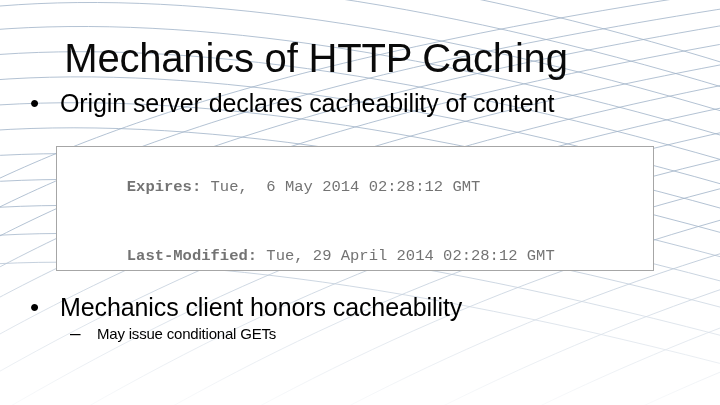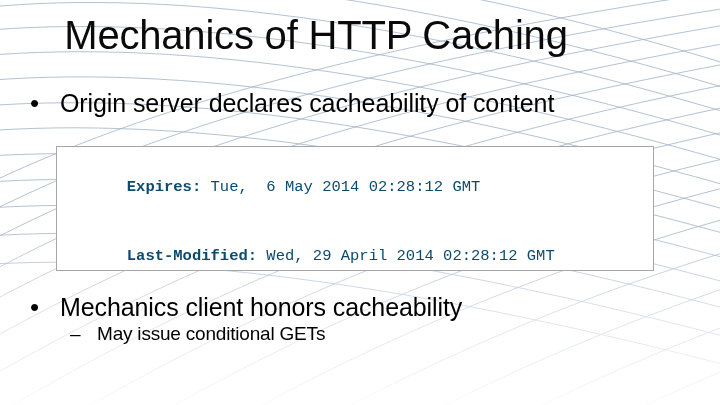--- a/index.html
+++ b/index.html
@@ -22,21 +22,21 @@
     left: 0; top: 0;
     width: 720px;
     height: 405px;
     pointer-events: none;
   }
 
   
   #title {
     position: absolute;
     left: 0;
-    top: 9px;
+    top: 32px;
     width: 632px;
     text-align: center;
     font-family: "Liberation Sans Narrow", "Liberation Sans", sans-serif;
     font-size: 40px;
     line-height: 52px;
     font-weight: 400;
     color: #0a0a0a;
     letter-spacing: -0.2px;
     white-space: nowrap;
   }
@@ -70,21 +70,21 @@
     letter-spacing: -0.1px;
   }
 
   
   .lvl2 { left: 70px; }
   .lvl2 .bullet-mark {
     font-size: 19px;
     width: 27px;
   }
   .lvl2 .bullet-text {
-    font-size: 19px;
+    font-size: 15px;
     line-height: 24px;
     letter-spacing: -0.2px;
   }
 
   #bullet-origin   { top: 88px; }
   #bullet-client   { top: 292px; }
   #bullet-subgets  { top: 322px; }
 
   
   #code-box {
@@ -95,21 +95,21 @@
     height: 125px;
     background: #ffffff;
     border: 1px solid #a6a6a6;
     box-sizing: border-box;
     padding: 6px 0 0 14px;
   }
   .code-line {
     font-family: "Liberation Mono", "DejaVu Sans Mono", monospace;
     font-size: 15.5px;
     line-height: 23px;
-    color: #0c4a6e;
+    color: #737373;
     white-space: pre;
     letter-spacing: 0px;
   }
   .code-name {
     font-weight: bold;
   }
   .code-value {
     font-weight: normal;
   }
 </style>
@@ -186,21 +186,21 @@
 
   <div id="code-box">
 
     <div class="code-line">
       <span class="code-name">Expires:</span><span class="code-value"> Tue,  6 May 2014 02:28:12 GMT</span>
     </div>
 
 
 
     <div class="code-line">
-      <span class="code-name">Last-Modified:</span><span class="code-value"> Wed, 29 April 2014 02:28:12 GMT</span>
+      <span class="code-name">Last-Modified:</span><span class="code-value"> Tue, 29 April 2014 02:28:12 GMT</span>
     </div>
 
   </div>
 
   <div class="bullet-row lvl1" id="bullet-client">
     <span class="bullet-mark">•</span>
     <span class="bullet-text">Mechanics client honors cacheability</span>
   </div>
 
   <div class="bullet-row lvl2" id="bullet-subgets">

